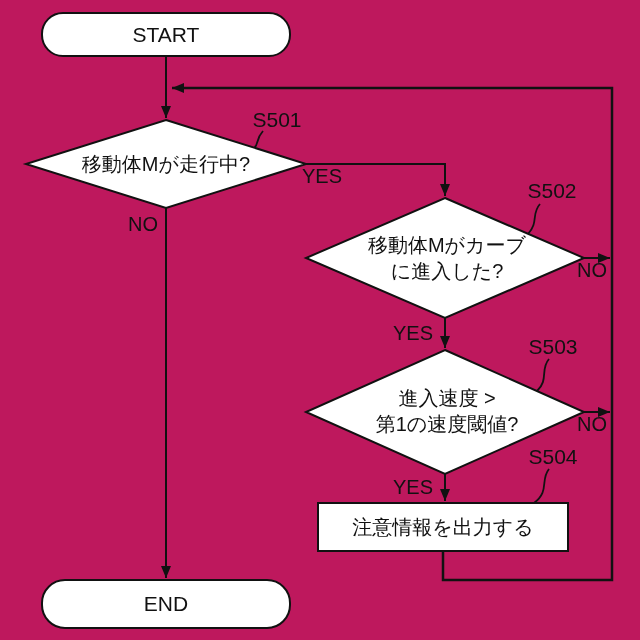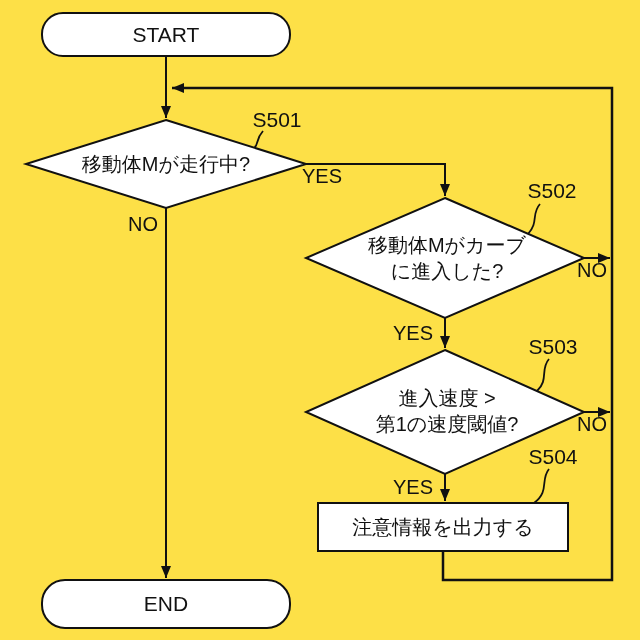--- a/index.html
+++ b/index.html
@@ -4,21 +4,21 @@
 <style>
   html, body {
     margin: 0;
     padding: 0;
     background: #ffffff;
   }
   .page {
     position: relative;
     width: 640px;
     height: 640px;
-    background: #fde047;
+    background: #be185d;
     font-family: "Liberation Sans", "DejaVu Sans", sans-serif;
   }
   svg {
     display: block;
   }
   .shape {
     fill: #ffffff;
     stroke: #111111;
     stroke-width: 2;
   }

